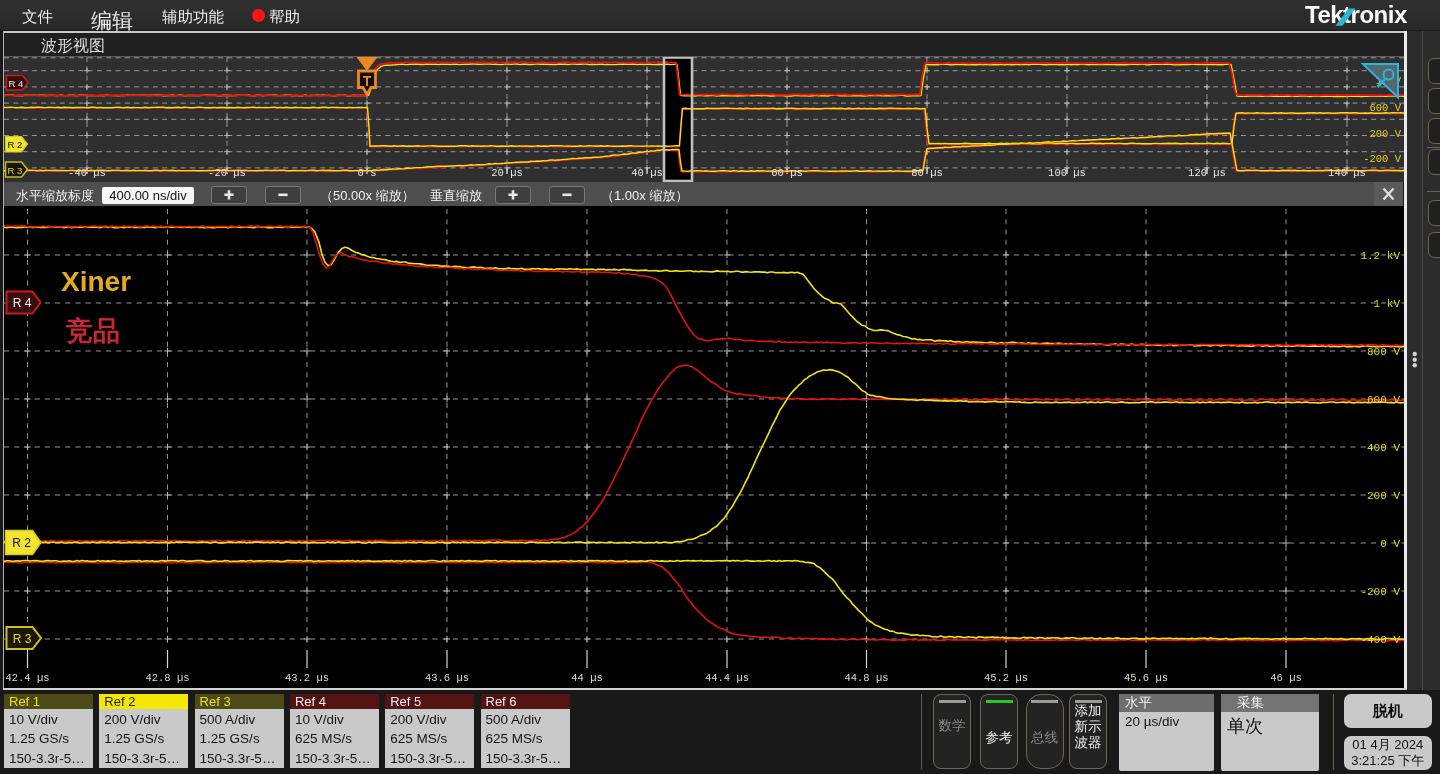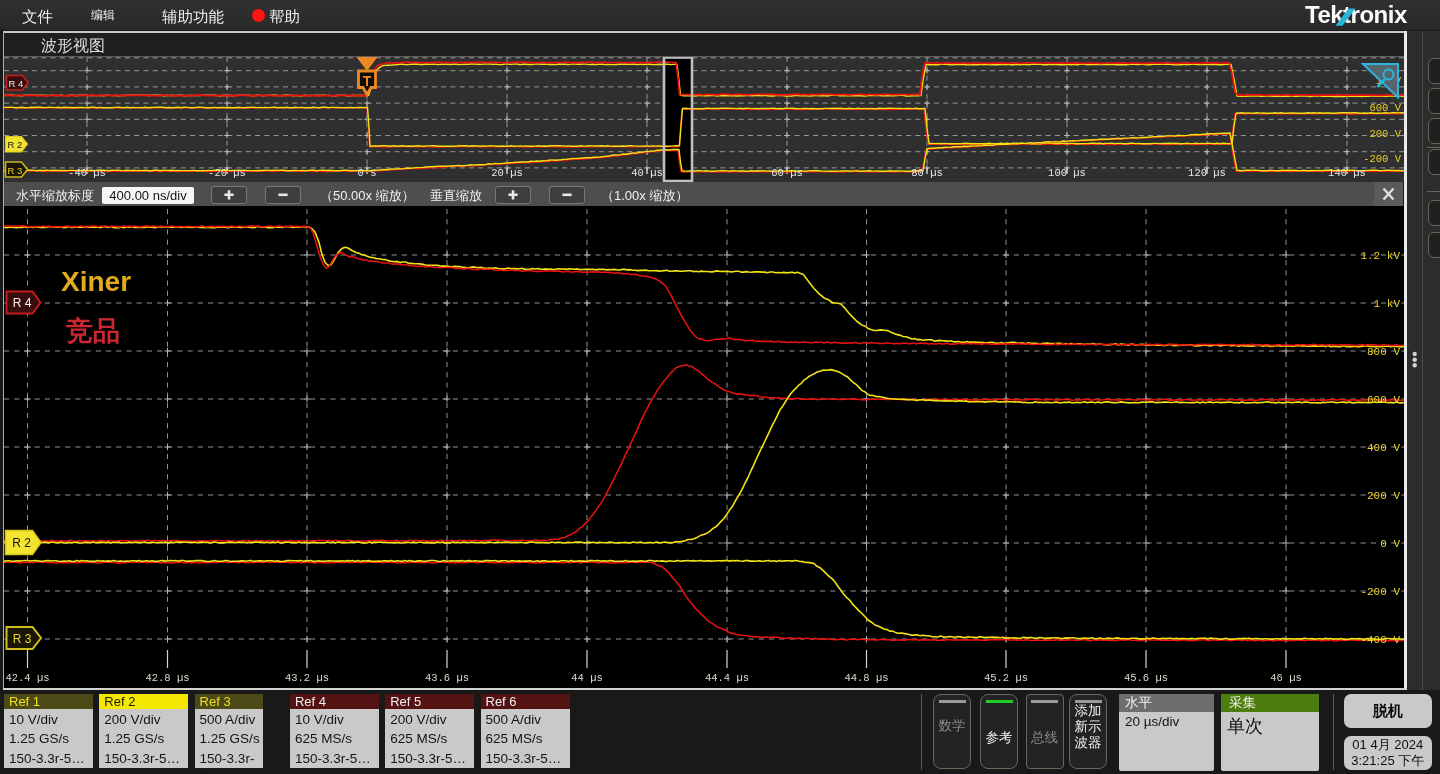--- a/index.html
+++ b/index.html
@@ -2,21 +2,21 @@
 <html><head><meta charset="utf-8">
 <style>
 *{margin:0;padding:0;box-sizing:border-box}
 html,body{width:1440px;height:774px;background:#191919;font-family:"Liberation Sans",sans-serif;overflow:hidden;position:relative}
 .abs{position:absolute}
 </style></head>
 <body>
 
 <div class="abs" style="left:0;top:0;width:1440px;height:30px;background:linear-gradient(#313131,#282828)"></div>
 <div class="abs" style="left:22px;top:7px;font-size:15.5px;color:#ececec">文件</div>
-<div class="abs" style="left:91px;top:7px;font-size:12px;color:#ececec">编辑</div>
+<div class="abs" style="left:91px;top:7px;font-size:21px;color:#ececec">编辑</div>
 <div class="abs" style="left:162px;top:7px;font-size:15.5px;color:#ececec">辅助功能</div>
 <div class="abs" style="left:252px;top:8.5px;width:13px;height:13px;border-radius:50%;background:#ff1313"></div>
 <div class="abs" style="left:269px;top:7px;font-size:15.5px;color:#ececec">帮助</div>
 
 <svg class="abs" style="left:1303px;top:0" width="130" height="30" viewBox="0 0 130 30">
 <text x="2" y="23" font-size="24" font-weight="bold" fill="#fafafa" font-family="Liberation Sans, sans-serif" letter-spacing="-0.5">Tektronix</text>
 <polygon points="45.5,8.5 52.5,8.5 39.5,25.8 32.5,25.8" fill="#29b6d8"></polygon>
 </svg>
 
 <div class="abs" style="left:3px;top:31px;width:1404px;height:1.8px;background:#c8c8c8"></div>
@@ -365,21 +365,21 @@
 
 <div class="abs" style="left:0;top:690px;width:1440px;height:84px;background:#191919"></div>
 <div class="abs" style="left:4px;top:693.5px;width:89px;height:74px;background:#c9c9c9">
     <div style="height:15px;background:#4c4a16;color:#f0e020;font-size:13px;padding-left:5px;line-height:15px">Ref 1</div>
     <div style="color:#141414;font-size:13.5px;padding-left:5px;line-height:19.5px;padding-top:1px">10 V/div<br>1.25 GS/s<br>150-3.3r-5…</div>
   </div>
 <div class="abs" style="left:99.3px;top:693.5px;width:89px;height:74px;background:#c9c9c9">
     <div style="height:15px;background:#f5e800;color:#1a1a00;font-size:13px;padding-left:5px;line-height:15px">Ref 2</div>
     <div style="color:#141414;font-size:13.5px;padding-left:5px;line-height:19.5px;padding-top:1px">200 V/div<br>1.25 GS/s<br>150-3.3r-5…</div>
   </div>
-<div class="abs" style="left:194.6px;top:693.5px;width:68px;height:74px;background:#c9c9c9">
+<div class="abs" style="left:194.6px;top:693.5px;width:89px;height:74px;background:#c9c9c9">
     <div style="height:15px;background:#4c4a16;color:#f0e020;font-size:13px;padding-left:5px;line-height:15px">Ref 3</div>
     <div style="color:#141414;font-size:13.5px;padding-left:5px;line-height:19.5px;padding-top:1px">500 A/div<br>1.25 GS/s<br>150-3.3r-5…</div>
   </div>
 <div class="abs" style="left:289.9px;top:693.5px;width:89px;height:74px;background:#c9c9c9">
     <div style="height:15px;background:#541212;color:#f0f0f0;font-size:13px;padding-left:5px;line-height:15px">Ref 4</div>
     <div style="color:#141414;font-size:13.5px;padding-left:5px;line-height:19.5px;padding-top:1px">10 V/div<br>625 MS/s<br>150-3.3r-5…</div>
   </div>
 <div class="abs" style="left:385.2px;top:693.5px;width:89px;height:74px;background:#c9c9c9">
     <div style="height:15px;background:#541212;color:#f0f0f0;font-size:13px;padding-left:5px;line-height:15px">Ref 5</div>
     <div style="color:#141414;font-size:13.5px;padding-left:5px;line-height:19.5px;padding-top:1px">200 V/div<br>625 MS/s<br>150-3.3r-5…</div>
@@ -390,31 +390,31 @@
   </div>
 <div class="abs" style="left:921px;top:694px;width:1px;height:76px;background:#5a5a50"></div>
 <div class="abs" style="left:933px;top:694px;width:38px;height:75px;background:#232323;border:1.5px solid #6b6657;border-radius:8px">
     <div style="width:27px;height:3px;background:#9a9a9a;margin:5px auto 0"></div>
     <div style="margin-top:14px;text-align:center;font-size:13.5px;color:#8a8a8a">数学</div>
   </div>
 <div class="abs" style="left:980px;top:694px;width:38px;height:75px;background:#232323;border:1.5px solid #6b6657;border-radius:8px">
     <div style="width:27px;height:3px;background:#22cc22;margin:5px auto 0"></div>
     <div style="margin-top:26px;text-align:center;font-size:13.5px;color:#f0f0f0">参考</div>
   </div>
-<div class="abs" style="left:1025.5px;top:694px;width:38px;height:75px;background:#232323;border:1.5px solid #6b6657;border-radius:4px">
+<div class="abs" style="left:1025.5px;top:694px;width:38px;height:75px;background:#232323;border:1.5px solid #6b6657;border-radius:15px">
     <div style="width:27px;height:3px;background:#9a9a9a;margin:5px auto 0"></div>
     <div style="margin-top:26px;text-align:center;font-size:13.5px;color:#8a8a8a">总线</div>
   </div>
 <div class="abs" style="left:1069px;top:694px;width:38px;height:75px;background:#232323;border:1.5px solid #6b6657;border-radius:8px">
     <div style="width:27px;height:3px;background:#9a9a9a;margin:5px auto 0"></div>
     <div style="text-align:center;font-size:13.5px;line-height:16px;color:#f0f0f0">添加<br>新示<br>波器</div>
   </div>
 <div class="abs" style="left:1119px;top:693.5px;width:95px;height:77px;background:#c9c9c9;border-radius:2px">
     <div style="height:18.5px;background:#6e6e6e;color:#f5f5f5;font-size:13.5px;padding-left:6px;line-height:18px">水平</div>
     <div style="color:#111;font-size:13.5px;padding-left:6px;padding-top:2px">20 µs/div</div>
   </div>
 <div class="abs" style="left:1221px;top:693.5px;width:98px;height:77px;background:#c9c9c9;border-radius:2px">
-    <div style="height:18.5px;background:#4d7c0f;color:#f5f5f5;font-size:13.5px;padding-left:8px;line-height:18px">采集</div>
+    <div style="height:18.5px;background:#737373;color:#f5f5f5;font-size:13.5px;padding-left:16px;line-height:18px">采集</div>
     <div style="color:#111;font-size:18px;padding-left:6px;padding-top:2px">单次</div>
   </div>
 <div class="abs" style="left:1332.5px;top:694px;width:1px;height:76px;background:#6a5f4a"></div>
 <div class="abs" style="left:1343.5px;top:693.5px;width:88.5px;height:34.5px;background:#c9c9c9;border-radius:7px;text-align:center;line-height:34.5px;font-size:15px;font-weight:bold;color:#0a0a0a">脱机</div>
 <div class="abs" style="left:1343.5px;top:736px;width:88.5px;height:33.5px;background:#c9c9c9;border-radius:7px;text-align:center;font-size:13px;color:#111;line-height:16px;padding-top:1px">01 4月 2024<br>3:21:25 下午</div>
 
 </body></html>

